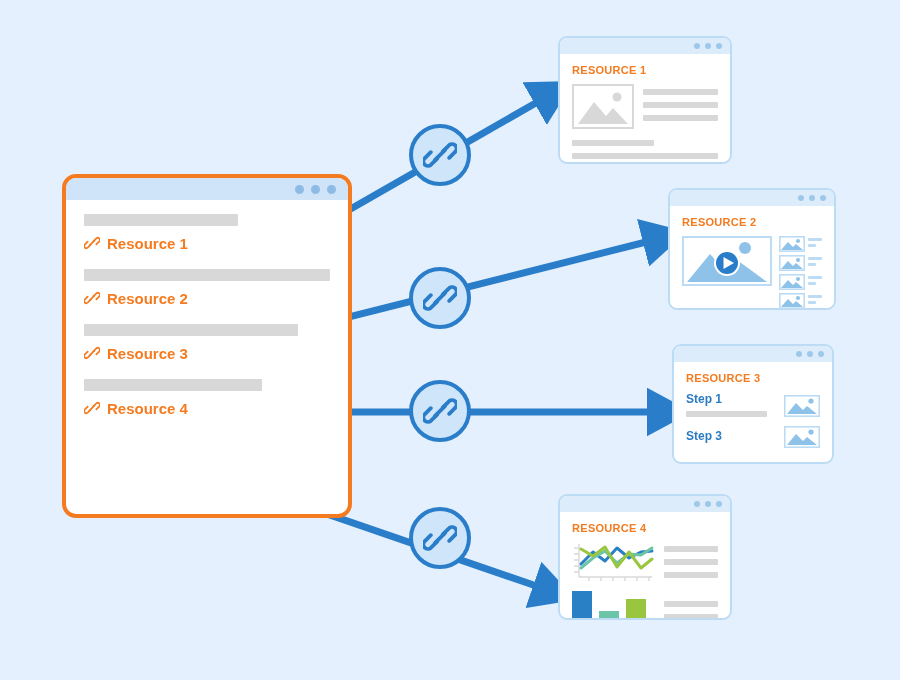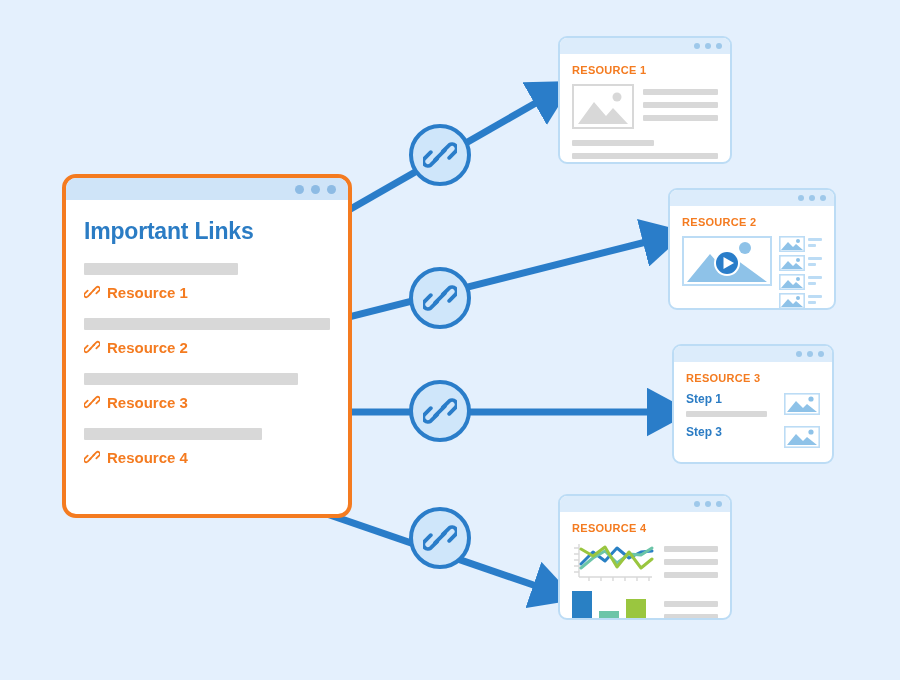--- a/index.html
+++ b/index.html
@@ -167,21 +167,21 @@
   #win2 .main-row { display: flex; gap: 7px; }
   #win2 .player { position: relative; width: 90px; height: 50px; flex: 0 0 auto; }
   #win2 .playlist { flex: 1; display: flex; flex-direction: column; gap: 3px; }
   #win2 .pl-item { display: flex; gap: 3px; align-items: flex-start; }
   #win2 .pl-thumb { width: 26px; height: 16px; flex: 0 0 auto; }
   #win2 .pl-lines { flex: 1; display: flex; flex-direction: column; gap: 3px; padding-top: 2px; }
   #win2 .pl-lines .bline { height: 3px; }
 
   
   #win3 { left: 672px; top: 344px; width: 162px; height: 120px; }
-  #win3 .step { display: flex; align-items: flex-start; gap: 17px; margin-bottom: 8px; }
+  #win3 .step { display: flex; align-items: flex-end; gap: 17px; margin-bottom: 8px; }
   #win3 .step-txt { flex: 1; }
   #win3 .step-label { color: #2b7cc4; font-size: 12px; font-weight: bold; margin-bottom: 5px; }
   #win3 .step-thumb { width: 36px; height: 22px; flex: 0 0 auto; margin-top: 1px; }
 
   
   #win4 { left: 558px; top: 494px; width: 174px; height: 126px; }
   #win4 .top-row { display: flex; gap: 10px; }
   #win4 .linechart { width: 82px; height: 42px; flex: 0 0 auto; }
   #win4 .side-lines { flex: 1; display: flex; flex-direction: column; gap: 7px; padding-top: 4px; }
   #win4 .bot-row { display: flex; gap: 10px; margin-top: 7px; }
@@ -244,21 +244,20 @@
 
   <div class="main-card">
     <div class="main-card-bar">
       <div class="dots">
         <i></i>
         <i></i>
         <i></i>
       </div>
     </div>
     <div class="main-card-body">
-      <div class="main-title">Important Links</div>
 
       <div class="link-block">
         <div class="ghost-bar" style="width:154px"></div>
         <div class="link-row">
           <svg class="chain-small" viewBox="0 0 24 24">
             <g fill="none" stroke="#f47b20" stroke-width="2.6" stroke-linecap="round">
               <path d="M10 14.5 L5.5 19 a3.2 3.2 0 0 1-4.5-4.5 L5.5 10"></path>
               <path d="M14 9.5 L18.5 5 a3.2 3.2 0 0 1 4.5 4.5 L18.5 14"></path>
               <path d="M8.5 15.5 L15.5 8.5"></path>
             </g>

